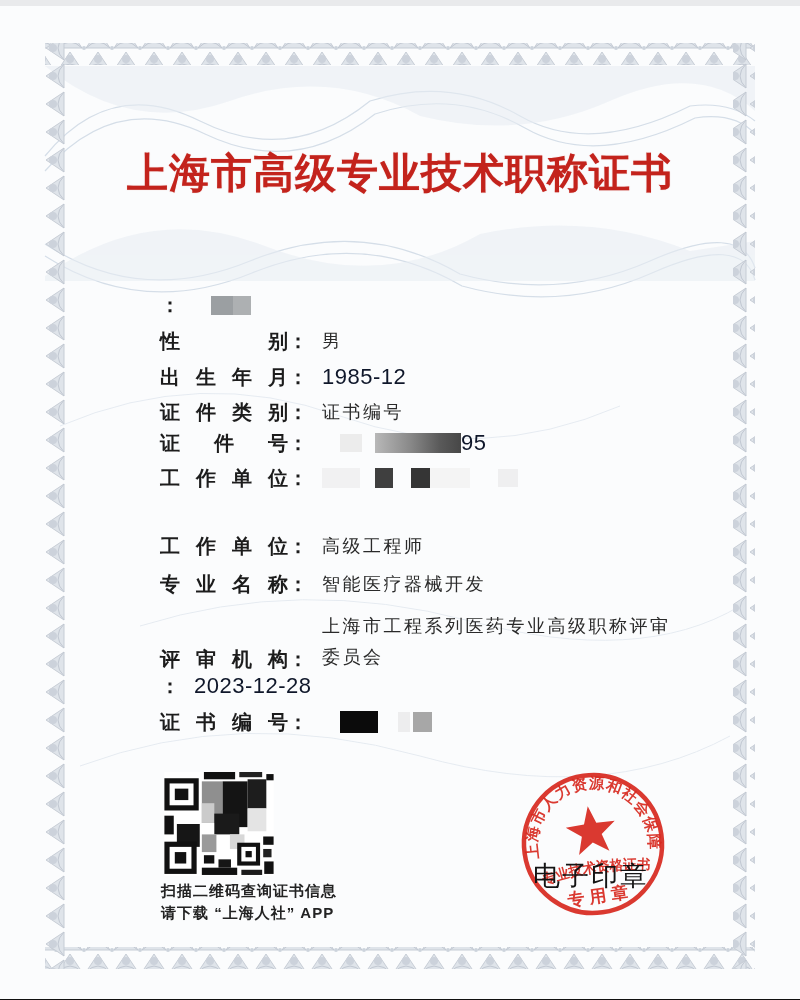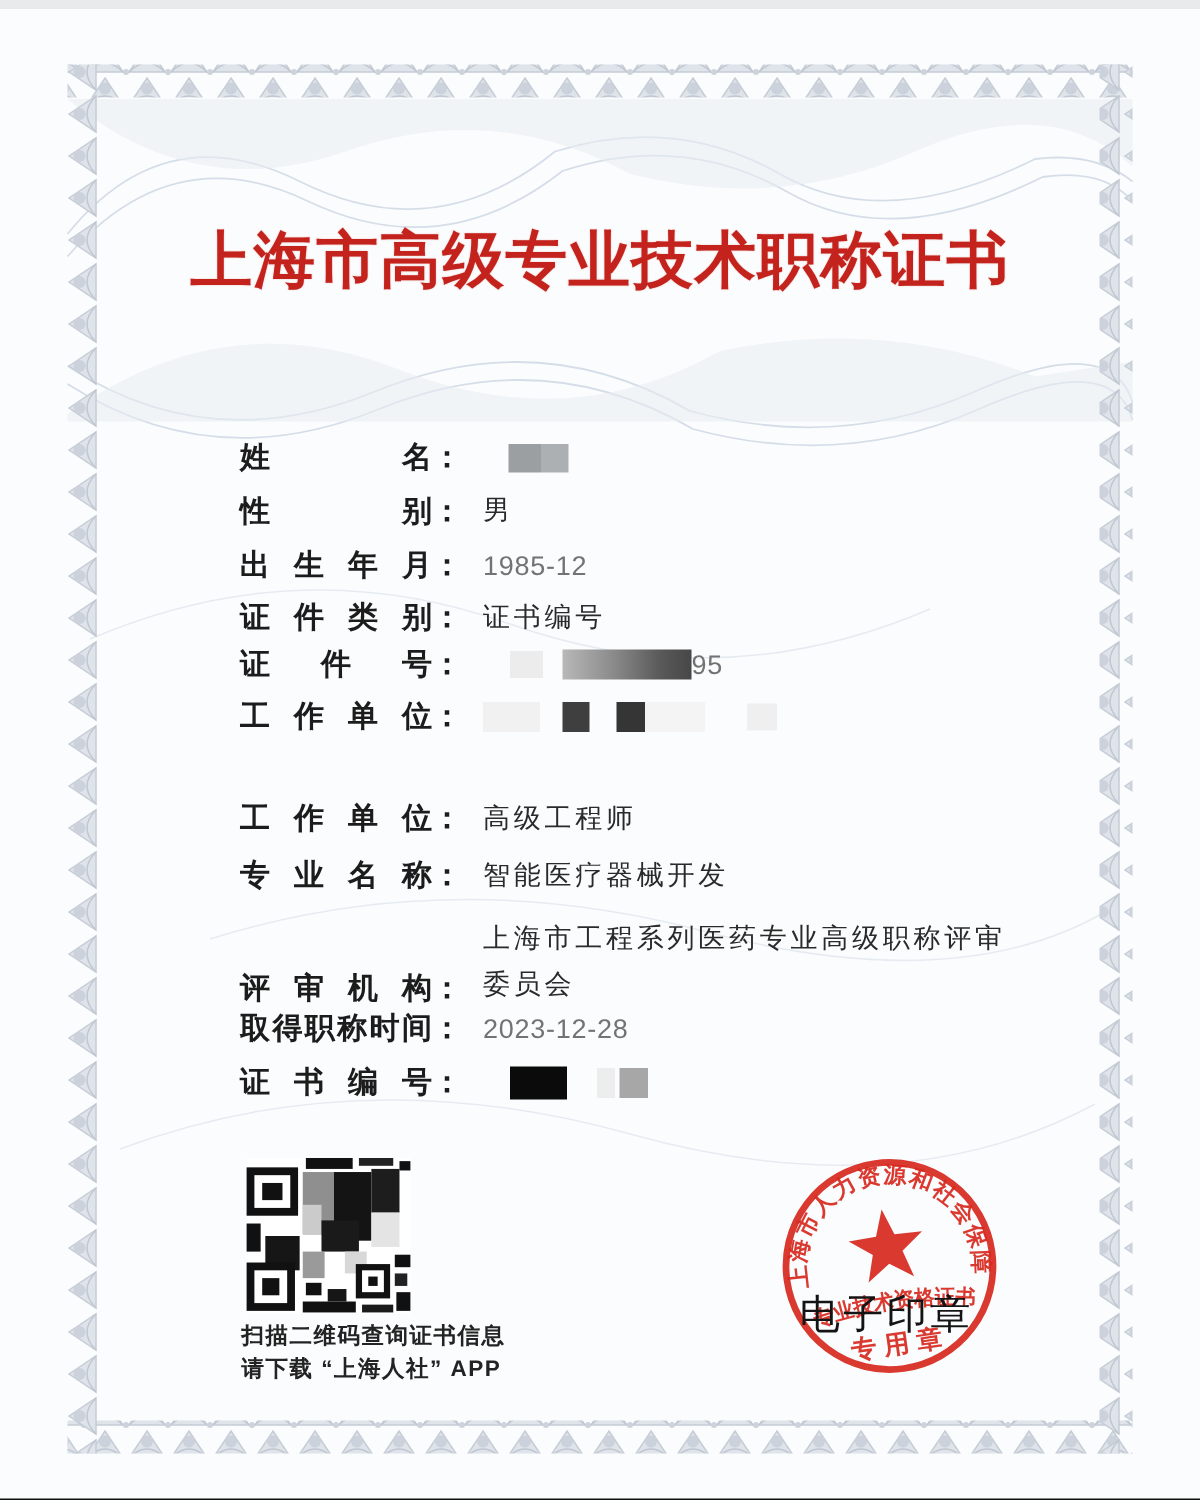--- a/index.html
+++ b/index.html
@@ -20,21 +20,21 @@
   
   .row{position:absolute;left:160px;display:flex;align-items:center;}
   .row.top-align{align-items:flex-end;}
   .lbl{
     display:inline-block;width:128px;font-size:20px;font-weight:bold;color:#1c1c1c;
     text-align:justify;text-align-last:justify;text-justify:inter-character;line-height:26px;
   }
   .colon{font-size:20px;font-weight:bold;color:#1c1c1c;line-height:26px;}
   .val{margin-left:14px;display:flex;align-items:center;}
   .val-cjk{font-family:"DejaVu Serif","Liberation Serif",serif;font-size:18px;letter-spacing:2.5px;color:#2a2a2a;line-height:26px;}
-  .val-num{font-size:18px;color:#737373;letter-spacing:.5px;line-height:26px;}
+  .val-num{font-size:22px;color:#0f172a;letter-spacing:.5px;line-height:26px;}
   .val-wrap{width:352px;line-height:31px;}
 
   
   .redact{display:inline-block;height:20px;}
 
   
   .qr-caption{position:absolute;left:161px;top:874px;font-size:15px;font-weight:bold;color:#232323;letter-spacing:1px;line-height:22px;}
 
   
   .eseal-text{
@@ -87,21 +87,20 @@
     </defs>
     <rect x="45" y="37" width="710" height="22" fill="url(#laceH)"></rect>
     <rect x="45" y="941" width="710" height="22" fill="url(#laceH)"></rect>
     <rect x="45" y="37" width="22" height="926" fill="url(#laceV)"></rect>
     <rect x="733" y="37" width="22" height="926" fill="url(#laceV)"></rect>
   </svg>
 
   <div class="cert-title">上海市高级专业技术职称证书</div>
 
   <div class="row" style="top:286px">
-    <span class="lbl">姓名</span>
       <span class="colon">：</span>
     <div class="val">
       <span class="redact" style="margin-left:17px;width:40px;height:19px;background:linear-gradient(90deg,#9b9fa2 0 55%,#adb0b2 55%);"></span>
     </div>
   </div>
 
   <div class="row" style="top:322px">
     <span class="lbl">性别</span>
       <span class="colon">：</span>
     <div class="val">
@@ -165,21 +164,20 @@
 
   <div class="row top-align" style="top:604px">
     <span class="lbl">评审机构</span>
       <span class="colon">：</span>
     <div class="val">
       <span class="val-cjk val-wrap">上海市工程系列医药专业高级职称评审委员会</span>
     </div>
   </div>
 
   <div class="row" style="top:667px">
-    <span class="lbl">取得职称时间</span>
       <span class="colon">：</span>
     <div class="val">
       <span class="val-num">2023-12-28</span>
     </div>
   </div>
 
   <div class="row" style="top:703px">
     <span class="lbl">证书编号</span>
       <span class="colon">：</span>
     <div class="val">

